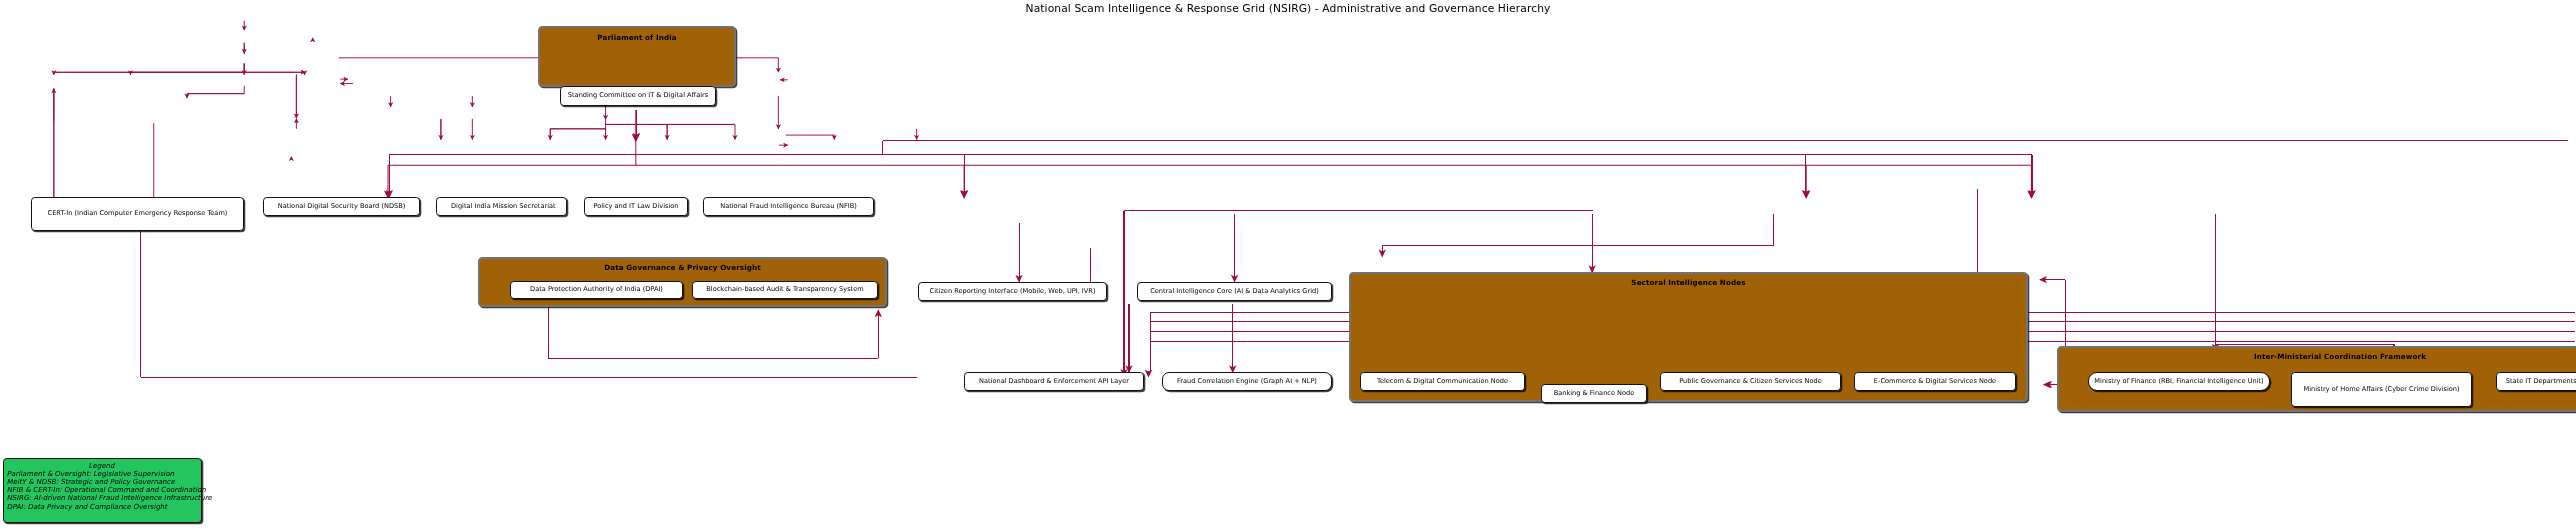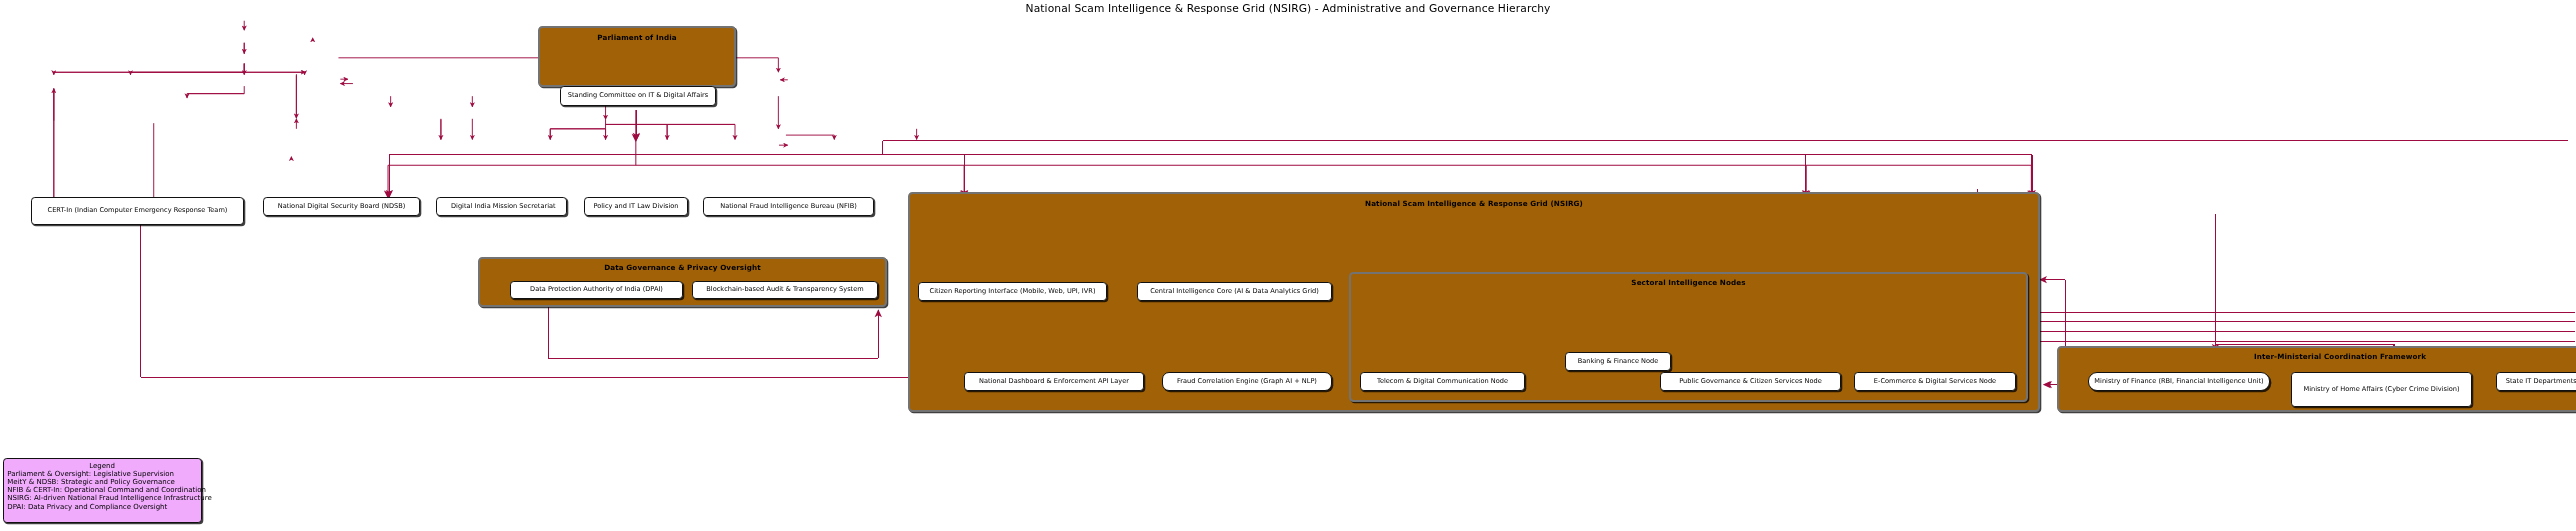--- a/index.html
+++ b/index.html
@@ -32,23 +32,24 @@
     position:absolute;box-sizing:border-box;
     border:0.9px solid #111;border-radius:3.8px;background:#ffffff;
     box-shadow:1.3px 1.3px 0 0 rgba(0,0,0,.75);
     display:flex;align-items:center;justify-content:center;
     font-size:6.6px;color:#000;text-align:center;
     padding:0 4.4px;white-space:nowrap;line-height:7.5px;
   }
   
   .legend{
     position:absolute;box-sizing:border-box;
-    border:0.9px solid #111;border-radius:3.8px;background:#f0abfc;
+    border:0.9px solid #111;border-radius:3.8px;background:#22c55e;
     box-shadow:1.3px 1.3px 0 0 rgba(0,0,0,.75);
     padding:2.5px 3.8px 3.1px 3.8px;
+    font-style:italic;
   }
   .legend-title{
     text-align:center;font-size:7px;color:#000;line-height:8.2px;margin-bottom:0px;
   }
   .legend-line{font-size:7px;color:#000;line-height:8.2px;white-space:nowrap;}
 </style>
 </head>
 <body>
 
 <div id="stage">
@@ -283,21 +284,21 @@
     </g>
   </svg>
 
   <div class="cluster" style="left:538px;top:26.4px;width:198px;height:61px;">
     <div class="cluster-label" style="top:4.4px;">Parliament of India</div>
   </div>
   <div class="node" style="left:560px;top:86px;width:156px;height:20px;">
     <span>Standing Committee on IT &amp; Digital Affairs</span>
   </div>
 
-  <div class="node" style="left:31px;top:197px;width:213px;height:28px;">
+  <div class="node" style="left:31px;top:197px;width:213px;height:34px;">
     <span>CERT-In (Indian Computer Emergency Response Team)</span>
   </div>
   <div class="node" style="left:263px;top:197px;width:157px;height:19px;">
     <span>National Digital Security Board (NDSB)</span>
   </div>
   <div class="node" style="left:436px;top:197px;width:131px;height:19px;padding-left:8px;">
     <span>Digital India Mission Secretariat</span>
   </div>
   <div class="node" style="left:584px;top:197px;width:104px;height:19px;">
     <span>Policy and IT Law Division</span>
@@ -309,43 +310,40 @@
   <div class="cluster" style="left:478px;top:257px;width:409px;height:50px;">
     <div class="cluster-label" style="top:3.8px;">Data Governance &amp; Privacy Oversight</div>
   </div>
   <div class="node" style="left:510px;top:281px;width:173px;height:17.6px;">
     <span>Data Protection Authority of India (DPAI)</span>
   </div>
   <div class="node" style="left:692px;top:281px;width:186px;height:17.6px;">
     <span>Blockchain-based Audit &amp; Transparency System</span>
   </div>
 
-  <div class="cluster" style="left:908px;top:192px;width:1132px;height:220px;">
-    <div class="cluster-label" style="top:5px;">National Scam Intelligence &amp; Response Grid (NSIRG)</div>
-  </div>
   <div class="node" style="left:918px;top:282px;width:189px;height:19px;">
     <span>Citizen Reporting Interface (Mobile, Web, UPI, IVR)</span>
   </div>
   <div class="node" style="left:1137px;top:282px;width:195px;height:19px;">
     <span>Central Intelligence Core (AI &amp; Data Analytics Grid)</span>
   </div>
   <div class="node" style="left:964px;top:372px;width:180px;height:19px;">
     <span>National Dashboard &amp; Enforcement API Layer</span>
   </div>
   <div class="node" style="left:1162px;top:372px;width:170px;height:19px;border-radius:7px;">
     <span>Fraud Correlation Engine (Graph AI + NLP)</span>
   </div>
 
   <div class="cluster" style="left:1349px;top:272px;width:679px;height:130px;">
     <div class="cluster-label" style="top:4.4px;">Sectoral Intelligence Nodes</div>
   </div>
   <div class="node" style="left:1360px;top:372px;width:165px;height:19px;">
     <span>Telecom &amp; Digital Communication Node</span>
   </div>
-  <div class="node" style="left:1541px;top:352px;width:106px;height:19px;margin-left:24px;">
+  <div class="node" style="left:1541px;top:384px;width:106px;height:19px;">
     <span>Banking &amp; Finance Node</span>
   </div>
   <div class="node" style="left:1660px;top:372px;width:181px;height:19px;">
     <span>Public Governance &amp; Citizen Services Node</span>
   </div>
   <div class="node" style="left:1854px;top:372px;width:162px;height:19px;">
     <span>E-Commerce &amp; Digital Services Node</span>
   </div>
 
   <div class="cluster" style="left:2057px;top:346px;width:566px;height:66px;">

